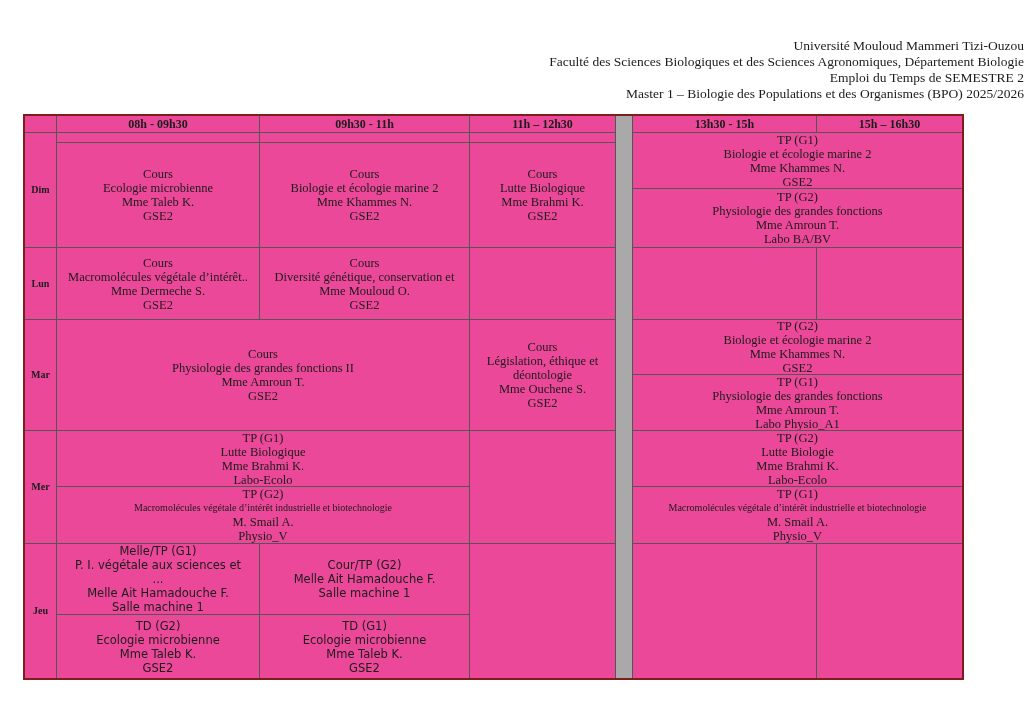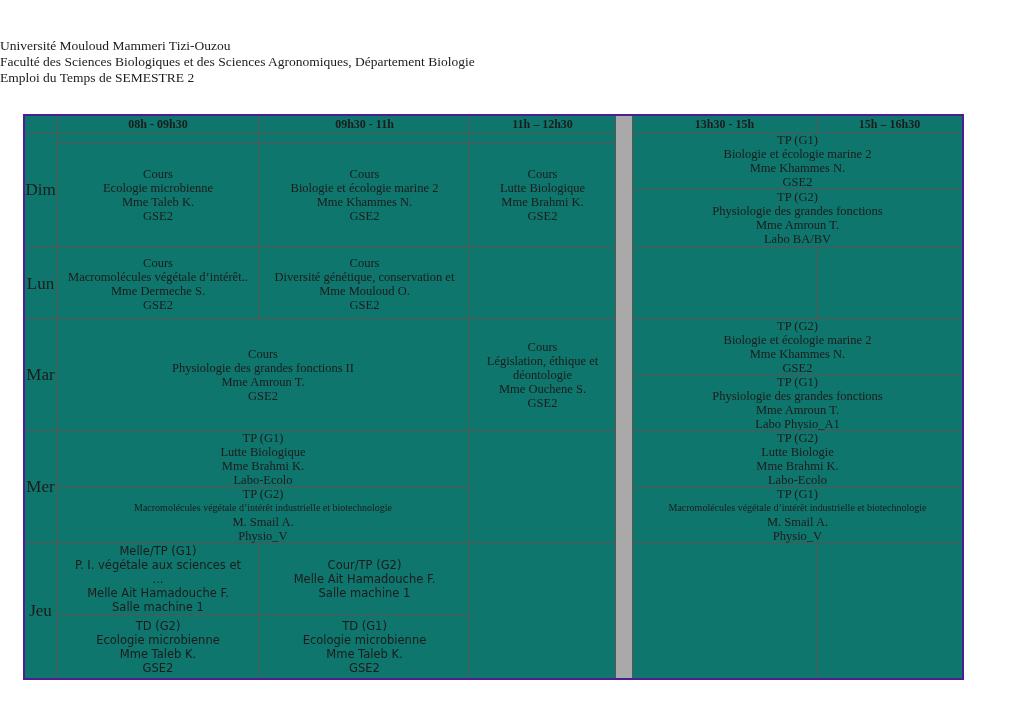--- a/index.html
+++ b/index.html
@@ -1,44 +1,45 @@
 <!DOCTYPE html>
 <html><head>
 <meta charset="utf-8">
 <style>
   html,body{margin:0;padding:0}
   body{width:1024px;height:725px;background:#ffffff;position:relative;
        font-family:"Liberation Serif",serif;color:#1b1b1b;overflow:hidden}
-  .hdr{position:absolute;top:38px;left:0;width:1024px;text-align:left;
+  .hdr{position:absolute;top:38px;left:0;width:1024px;text-align:right;
        font-size:13.5px;line-height:16px}
   .b{font-weight:normal}
   .tt{position:absolute;left:23px;top:114px;width:937px;height:562px;display:grid;
       grid-template-columns:32px 203px 210px 146px 17px 184px 1fr;
       grid-template-rows:17px 10px 46px 59px 72px 55px 56px 56px 57px 71px 1fr;
-      border:2px solid #4c1d95;background:#0f766e}
+      border:2px solid #7f1d1d;background:#ec4899}
   .cell{border-right:1px solid #555555;border-bottom:1px solid #555555;
         display:flex;flex-direction:column;align-items:center;justify-content:center;
         text-align:center;font-size:12.5px;line-height:14px;overflow:hidden;
         min-width:0;min-height:0}
   .nr{border-right:none}
   .nb{border-bottom:none}
   .th{font-weight:bold;font-size:12px}
-  .day{font-weight:normal;font-size:17px}
+  .day{font-weight:bold;font-size:10px}
   .ln{white-space:pre;display:block}
   .sans{font-family:"DejaVu Sans",sans-serif;font-size:11.5px}
   .long{font-size:10px}
   .strip{background:#a9a9a9;border-right:1px solid #555555}
 </style>
 </head>
 <body>
 
 <div class="hdr">
   <div>Université Mouloud Mammeri Tizi-Ouzou</div>
   <div>Faculté des Sciences Biologiques et des Sciences Agronomiques, Département Biologie</div>
   <div><span>Emploi du Temps de </span><span class="b">SEMESTRE 2</span></div>
+  <div class="b">Master 1 – Biologie des Populations et des Organismes (BPO) 2025/2026</div>
 </div>
 
 <div class="tt">
 
   <div class="cell" style="grid-area:1/1/2/2"></div>
   <div class="cell th" style="grid-area:1/2/2/3">08h - 09h30</div>
   <div class="cell th" style="grid-area:1/3/2/4">09h30 - 11h</div>
   <div class="cell th" style="grid-area:1/4/2/5">11h – 12h30</div>
   <div class="cell strip nb" style="grid-area:1/5/12/6"></div>
   <div class="cell th" style="grid-area:1/6/2/7">13h30 - 15h</div>

